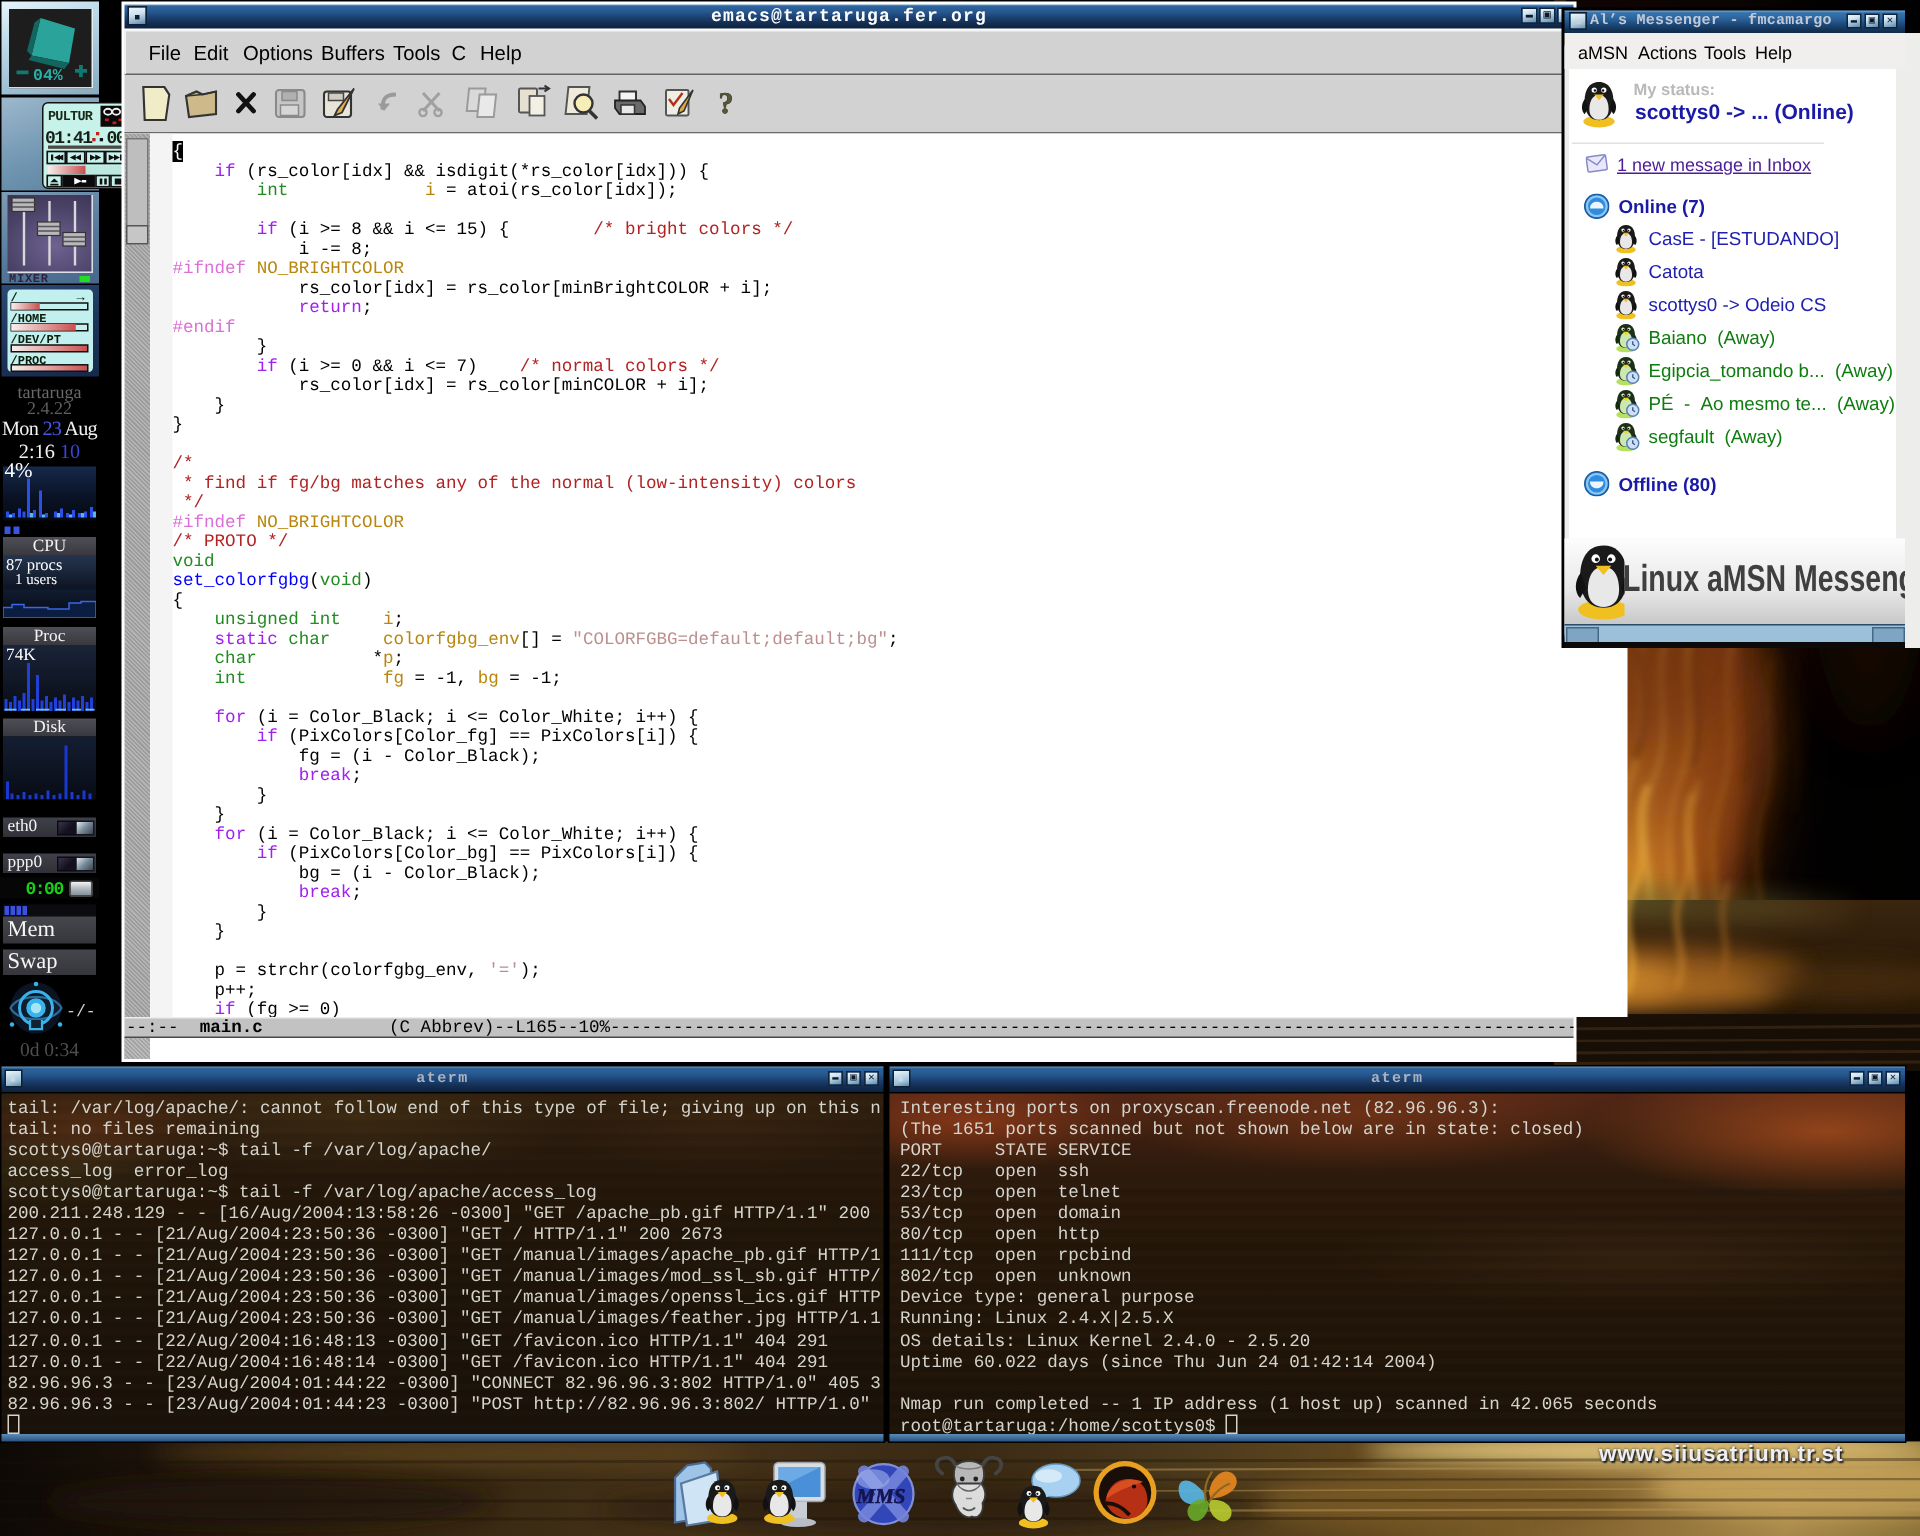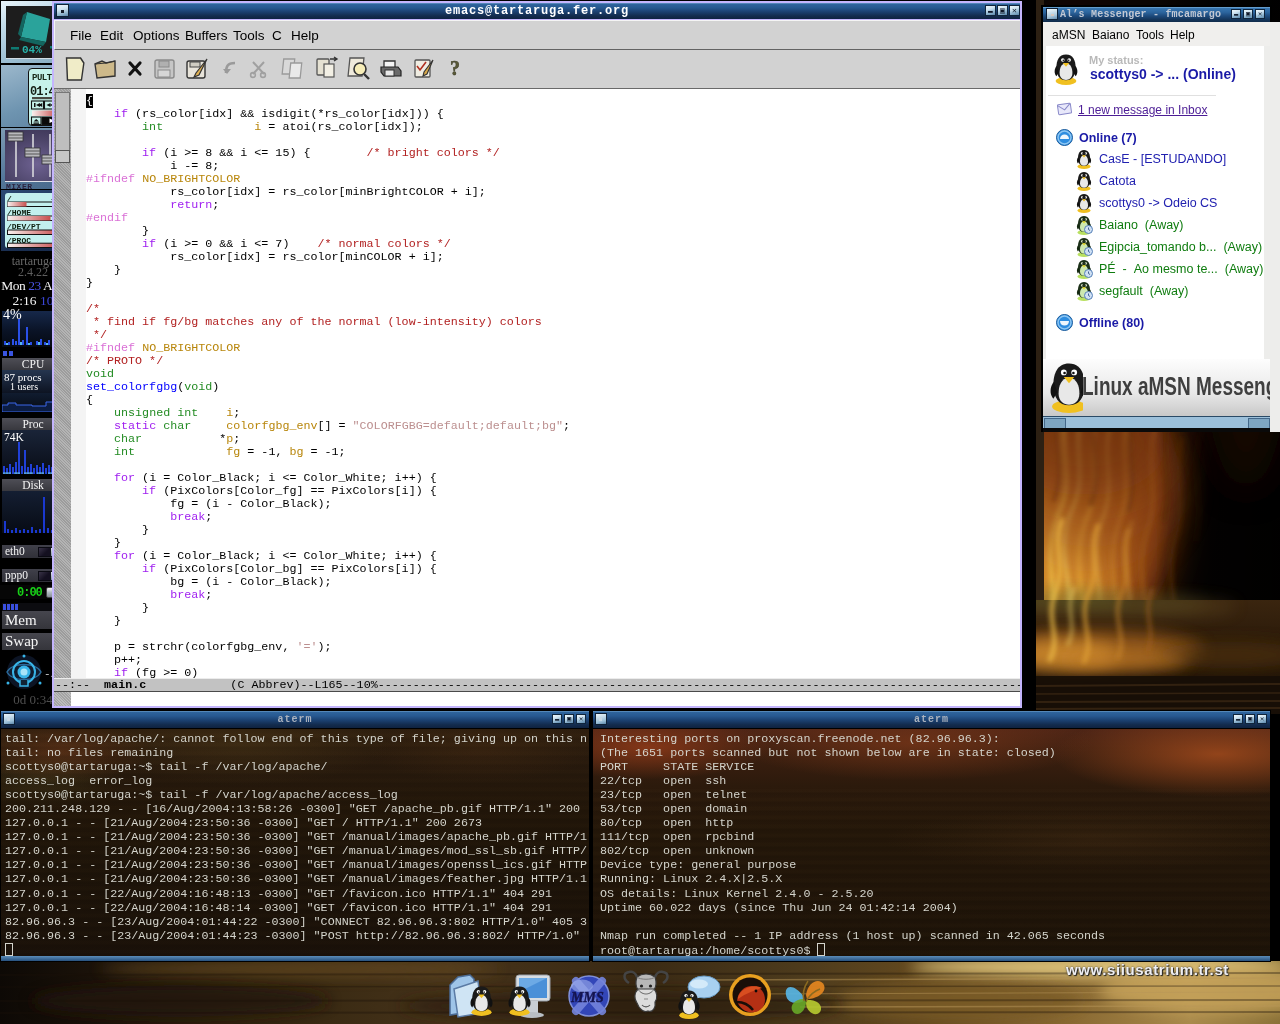--- a/index.html
+++ b/index.html
@@ -373,21 +373,21 @@
    <path d="M20 28 L20 34 L28 34 L28 28" fill="#123" stroke="#38b4e8" stroke-width="1.5"></path>
    <circle cx="24" cy="4" r="1.5" fill="#38b4e8"></circle>
         <circle cx="8" cy="31" r="1.5" fill="#38b4e8"></circle>
         <circle cx="40" cy="31" r="1.5" fill="#38b4e8"></circle>
    <text x="44" y="25" font-size="11" fill="#d0d0d0" font-family="Liberation Mono,monospace">-/-</text>
   </svg>
   <div class="abs" style="left:0;top:440px;width:66px;text-align:center;color:#4e4e4e;font-size:13px;font-family:'Liberation Serif',serif;">0d  0:34</div>
  </div>
 </div>
 
-<div class="abs" id="emacs" style="left:52px;top:1px;width:970px;height:707px;background:#c4b5fd;">
+<div class="abs" id="emacs" style="left:81px;top:1px;width:970px;height:707px;background:#ffffff;">
 
  <div class="abs tbar" style="left:2px;top:2px;width:966px;height:16px;">
   <div class="abs" style="left:2px;top:1px;width:13px;height:13px;background:linear-gradient(165deg,#eef6fb 0%,#cfe3f0 40%,#8fb4cc 75%,#5c88ac 100%);border:1px solid #0e2036;box-sizing:border-box;">
         <div class="abs" style="left:4px;top:5px;width:3px;height:3px;background:#141c28;"></div>
       </div>
   <div class="abs" style="left:0;top:1px;width:100%;text-align:center;color:#fff;font:bold 12px 'Liberation Mono',monospace;letter-spacing:0.8px;">emacs@tartaruga.fer.org</div>
   <div class="tbtn" style="left:931px;">
         <span>▬</span>
       </div>
   <div class="tbtn" style="left:943px;">
@@ -475,21 +475,21 @@
           <path d="M3 8 L6 12 L12 4" fill="none" stroke="#b03020" stroke-width="1.6"></path>
           <path d="M19 2 L10 14 L9 18 L13 16 Z" fill="#d8a849" stroke="#333" stroke-width="1.1"></path>
         </g>
 
    <g transform="translate(390,3)">
           <text x="0" y="17" font-family="Liberation Serif,serif" font-size="20" font-weight="bold" fill="#5a5a38" stroke="#3a3a24" stroke-width="0.5">?</text>
         </g>
   </svg>
  </div>
 
- <div class="abs" style="left:2px;top:88px;width:966px;height:589px;background:#fff;overflow:hidden;">
+ <div class="abs" style="left:2px;top:88px;width:966px;height:589px;background:#fff;overflow:hidden;padding-left:36px;">
 
   <div class="abs" style="left:0;top:0;width:17px;height:589px;background:#a8a8a8;background-image:repeating-linear-gradient(45deg,#9c9c9c 0 1px,#b4b4b4 1px 2px);"></div>
   <div class="abs" style="left:1px;top:3px;width:15px;height:60px;background:#bebebe;border:1px solid #777;box-sizing:border-box;"></div>
   <div class="abs" style="left:1px;top:61px;width:15px;height:13px;background:#c6c6c6;border:1px solid #555;box-sizing:border-box;"></div>
   <div class="abs" style="left:17px;top:0;width:15px;height:589px;background:#f4f4f4;"></div>
   <pre id="codepre" style="position:absolute;left:32px;top:6px;font-size:11.7px;line-height:13px;color:#000;"><span style="background:#000;color:#fff">{</span>
     <span style="color:#a020f0">if</span> (rs_color[idx] &amp;&amp; isdigit(*rs_color[idx])) {
         <span style="color:#228b22">int</span>             <span style="color:#b8860b">i</span> = atoi(rs_color[idx]);
 
         <span style="color:#a020f0">if</span> (i &gt;= 8 &amp;&amp; i &lt;= 15) {        <span style="color:#b22222">/* bright colors */</span>
@@ -587,21 +587,21 @@
         <span style="font-size:7px;line-height:7px;">▣</span>
       </div>
   <div class="tbtn" style="left:212px;top:2px;width:10px;height:10px;">
         <span style="font-size:7px;line-height:7px;">✕</span>
       </div>
  </div>
  <div class="abs" style="left:2px;top:17px;width:252px;height:410px;background:#ededeb;border-radius:10px;">
 
   <div class="abs" style="left:0;top:0;width:227px;height:24px;background:#f0efed;color:#000;font:12px 'Liberation Sans',sans-serif;">
    <span style="position:absolute;left:9px;top:6px;">aMSN</span>
-   <span style="position:absolute;left:49px;top:6px;">Baiano</span>
+   <span style="position:absolute;left:49px;top:6px;">Actions</span>
    <span style="position:absolute;left:93px;top:6px;">Tools</span>
    <span style="position:absolute;left:127px;top:6px;">Help</span>
   </div>
 
   <div class="abs" style="left:3px;top:24px;width:218px;height:313px;background:#fff;">
    <svg width="34" height="34" style="position:absolute;left:4px;top:7px;">
           <use href="#tux" transform="scale(1.6)"></use>
         </svg>
    <div class="abs" style="left:43px;top:8px;color:#b9b9b9;font:bold 11px 'Liberation Sans',sans-serif;">My status:</div>
    <div class="abs" style="left:44px;top:20px;color:#1a1aa6;font:bold 14px 'Liberation Sans',sans-serif;">scottys0 -&gt; ... (Online)</div>

